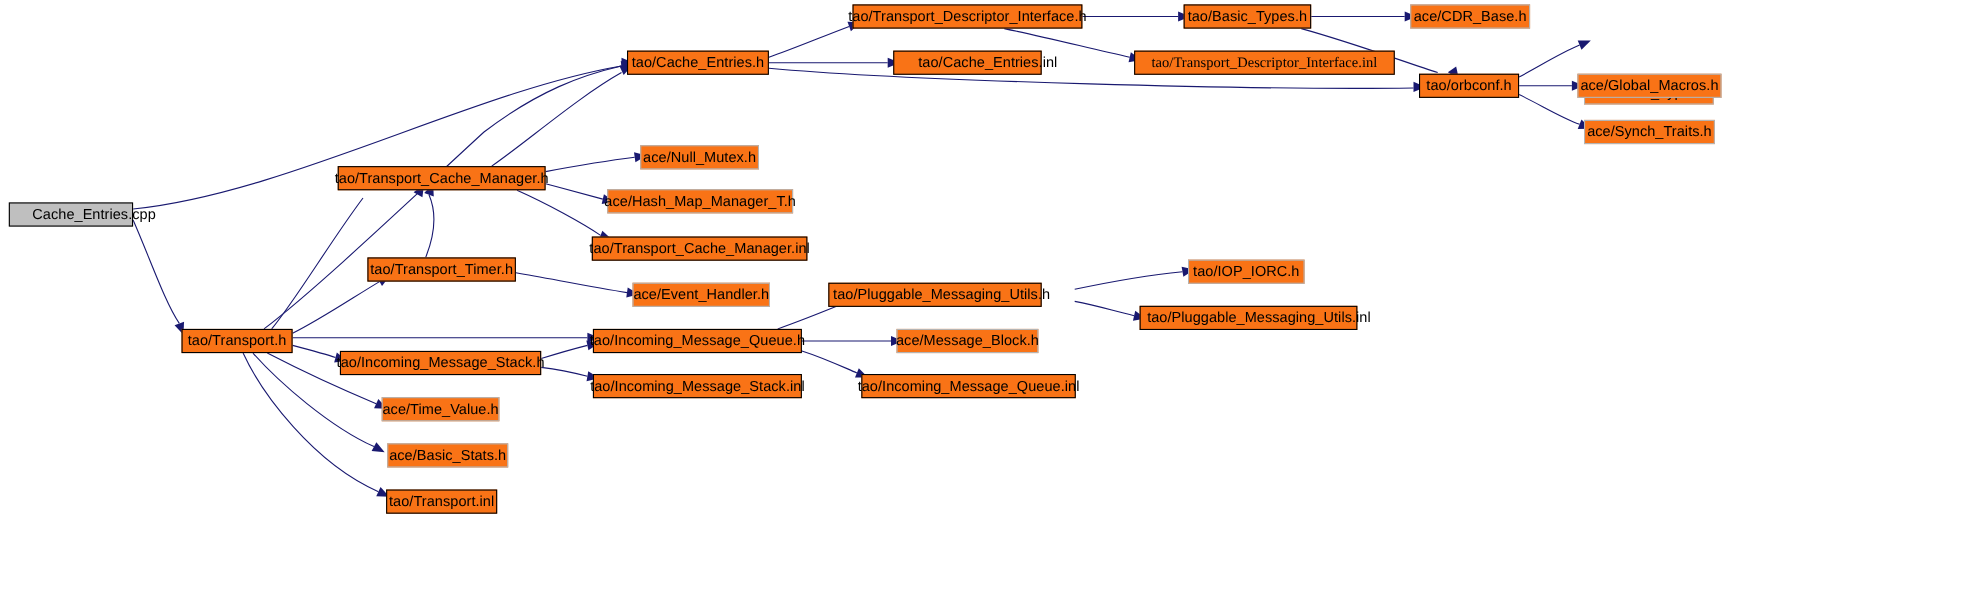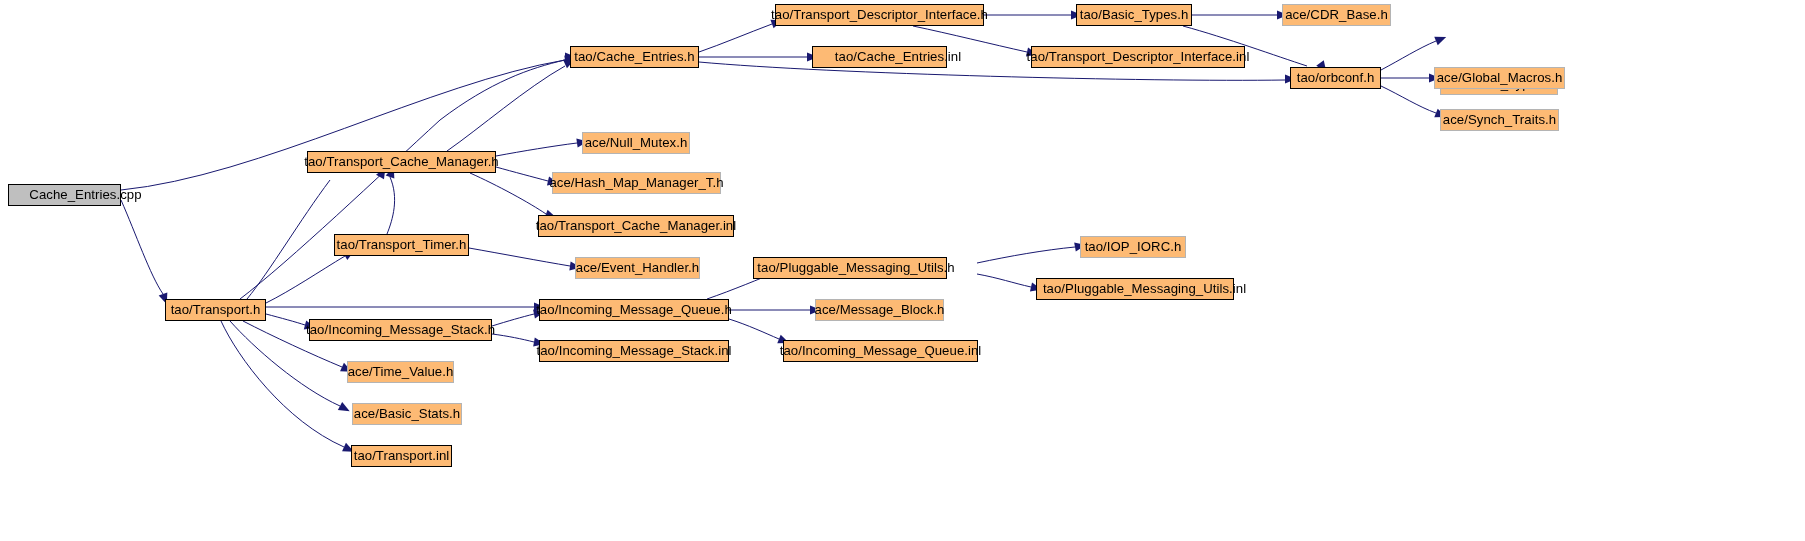--- a/index.html
+++ b/index.html
@@ -28,21 +28,21 @@
   .node {
     position: absolute;
     box-sizing: border-box;
     display: flex;
     align-items: center;
     justify-content: center;
     white-space: nowrap;
     font-size: 13.2px;
     line-height: 1;
     color: #000000;
-    background: #fdba74;
+    background: #f97316;
     border: 1px solid #000000;
     letter-spacing: 0.05px;
     cursor: pointer;
   }
   .node.leaf {
     border: 1px solid #b4b4b4;
   }
   .node.root {
     background: #bfbfbf;
     border: 1px solid #000000;
@@ -136,21 +136,21 @@
       </div>
       <div class="node" style="left: 570px; top: 46px; width: 129px; height: 22px;">
         <span class="node-label">tao/Cache_Entries.h</span>
       </div>
       <div class="node" style="left: 812px; top: 46px; width: 135px; height: 22px; padding-left: 37px;">
         <span class="node-label">tao/Cache_Entries.inl</span>
       </div>
       <div class="node" style="left: 775px; top: 4px; width: 209px; height: 22px;">
         <span class="node-label">tao/Transport_Descriptor_Interface.h</span>
       </div>
-      <div class="node" style="left: 1031px; top: 46px; width: 214px; height: 22px;">
+      <div class="node" style="left: 1031px; top: 46px; width: 237px; height: 22px; font-family: Liberation Serif, serif;">
         <span class="node-label">tao/Transport_Descriptor_Interface.inl</span>
       </div>
       <div class="node" style="left: 1076px; top: 4px; width: 116px; height: 22px;">
         <span class="node-label">tao/Basic_Types.h</span>
       </div>
       <div class="node leaf" style="left: 1282px; top: 4px; width: 109px; height: 22px;">
         <span class="node-label">ace/CDR_Base.h</span>
       </div>
       <div class="node" style="left: 1290px; top: 67px; width: 91px; height: 22px;">
         <span class="node-label">tao/orbconf.h</span>

